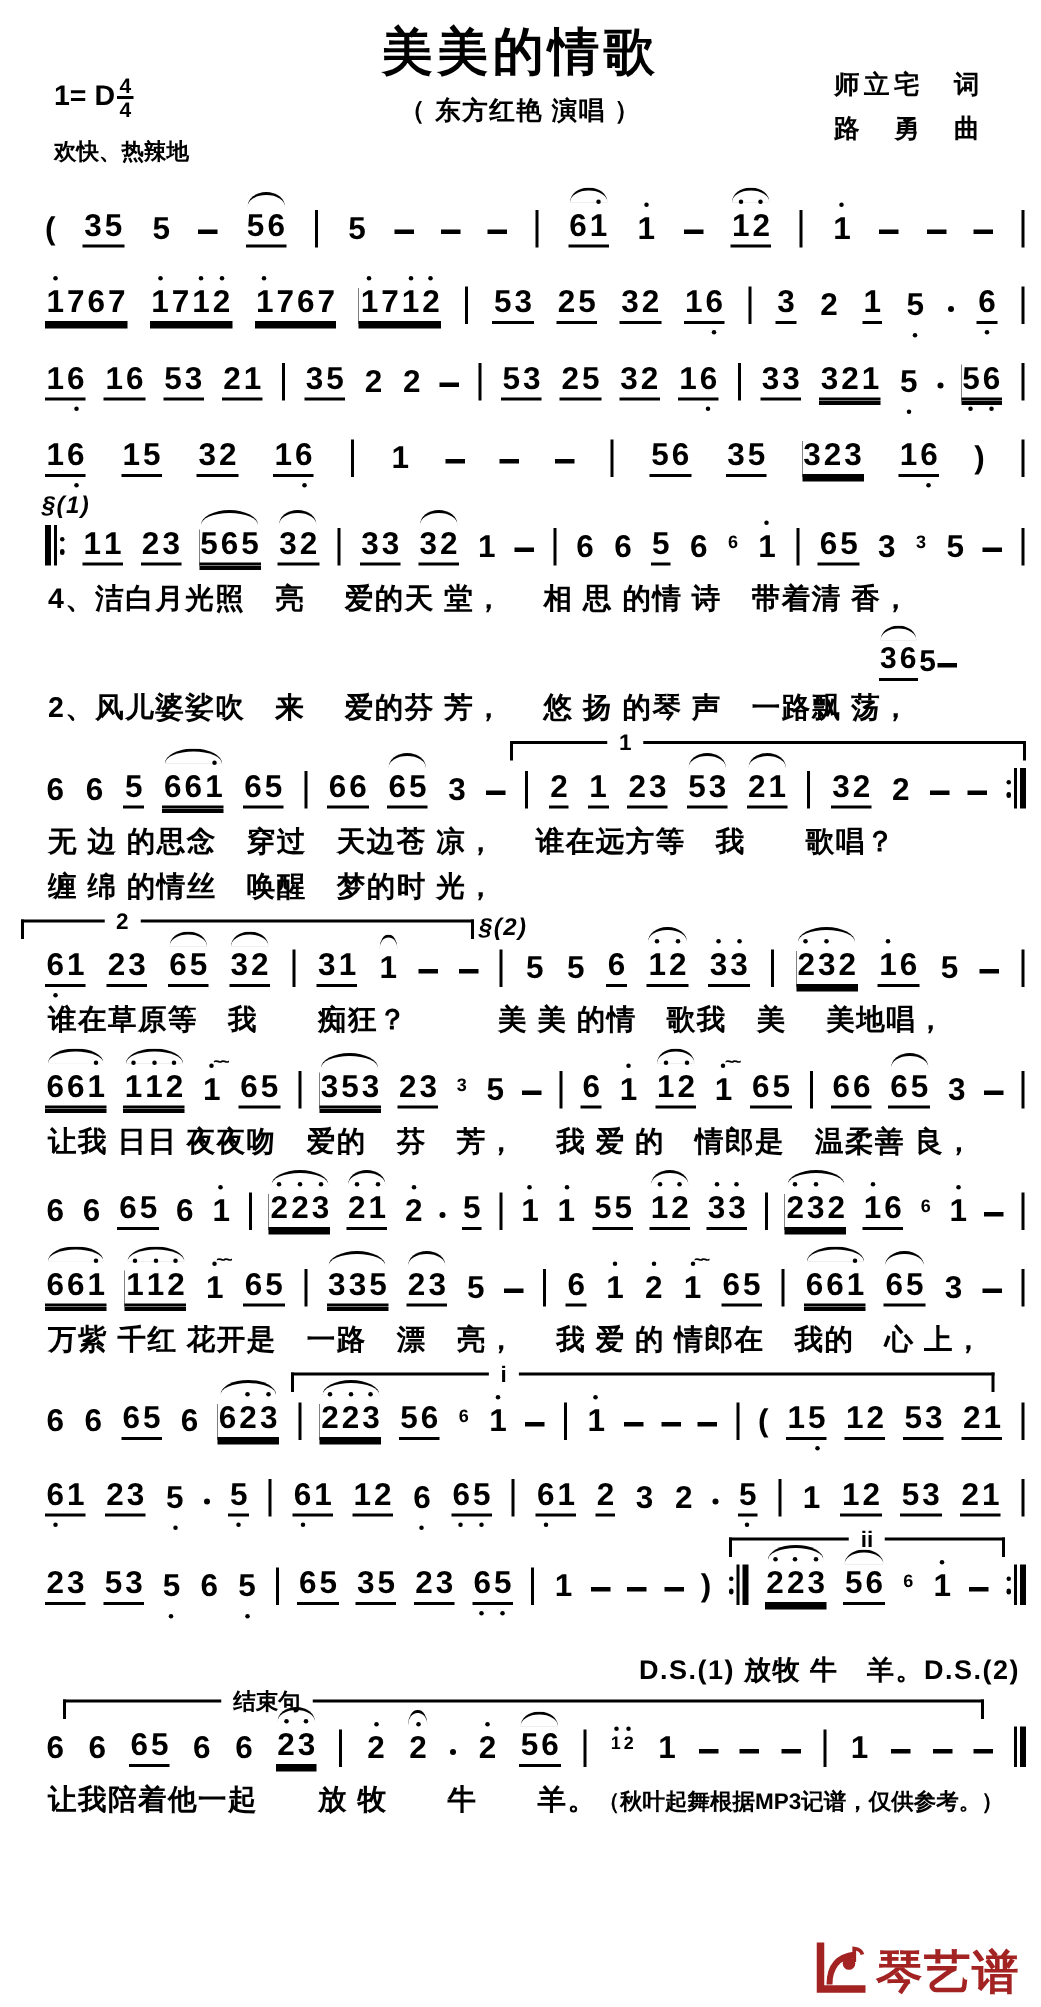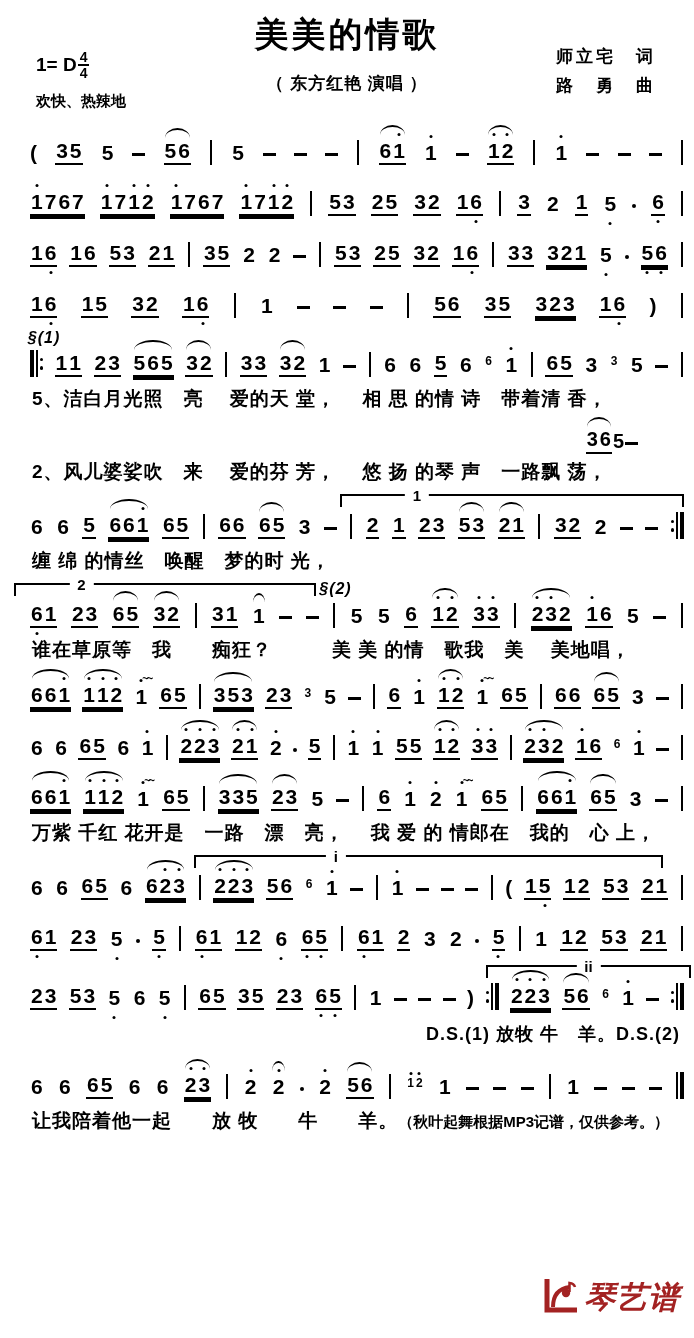--- a/index.html
+++ b/index.html
@@ -1,21 +1,21 @@
 <!DOCTYPE html>
 <html><head>
 <meta charset="utf-8">
 <style>
   html,body{margin:0;padding:0;background:#fff;}
   .sheet{width:694px;height:1338px;background:#ffffff;position:relative;overflow:hidden;
          font-family:"Liberation Sans",sans-serif;color:#000;}
   
   .hdr{position:relative;height:118px;}
   .title{ text-align:center;font-size:34px;font-weight:bold;letter-spacing:3px;padding-top:12px;}
-  .subtitle{text-align:center;font-size:17px;font-weight:bold;margin-top:14px;letter-spacing:1px;}
+  .subtitle{text-align:center;font-size:17px;font-weight:bold;margin-top:4px;letter-spacing:1px;}
   .credits{position:absolute;right:38px;top:42px;text-align:left;font-size:17px;font-weight:bold;line-height:29px;letter-spacing:3px;}
   .keyrow{position:absolute;left:36px;top:50px;font-size:19px;font-weight:bold;display:flex;align-items:center;gap:1px;}
   .frac{display:inline-flex;flex-direction:column;align-items:center;font-size:14px;line-height:14px;}
   .frac .top{border-bottom:2px solid #000;padding:0 2px;}
   .tempo{position:absolute;left:36px;top:92px;font-size:15px;font-weight:bold;}
   
   #score{position:relative;padding-top:6px;}
   .line-block{position:relative;margin-bottom:2px;}
   .notes-row{display:flex;align-items:flex-end;justify-content:space-between;
              padding:14px 10px 8px 30px;}
@@ -44,24 +44,24 @@
   .rdot{width:3.5px;height:3.5px;border-radius:50%;background:#000;}
   .volta{position:absolute;top:4px;height:11px;border-top:2px solid #000;
          border-left:2px solid #000;border-right:2px solid #000;}
   .volta-label{position:absolute;top:-10px;transform:translateX(-50%);background:#fff;
                padding:0 8px;font-weight:bold;font-size:15px;line-height:19px;white-space:nowrap;}
   .segno{position:absolute;top:1px;font-weight:bold;font-size:16px;font-style:italic;letter-spacing:1px;}
   .has-deco .notes-row{padding-top:22px;}
   .lyric-line{font-size:19px;font-weight:600;padding:1px 8px 3px 32px;letter-spacing:1px;white-space:pre;}
   .fragment-row{display:flex;align-items:flex-end;justify-content:flex-end;padding:12px 56px 4px 0;}
   .fragment-row .grp{font-size:20px;}
-  .ds-line{text-align:right;padding:4px 14px 2px 13px;font-size:18px;font-weight:600;letter-spacing:1px;}
+  .ds-line{text-align:right;padding:4px 14px 2px 13px;font-size:18px;font-weight:600;letter-spacing:1px;margin-top:19px;}
   .remark{font-size:15px;font-weight:bold;letter-spacing:0;}
   
-  .logo{position:absolute;right:14px;bottom:18px;display:flex;align-items:center;gap:2px;font-style:italic;}
+  .logo{position:absolute;right:14px;bottom:1px;display:flex;align-items:center;gap:2px;}
   .logo-text{font-size:31px;font-weight:bold;letter-spacing:1px;}
 </style>
 </head>
 <body>
 
 <div class="sheet">
   <div class="hdr">
     <div class="title">美美的情歌</div>
     <div class="subtitle">（ 东方红艳  演唱 ）</div>
     <div class="credits">
@@ -378,21 +378,21 @@
           </span>
           <span class="grp grace">
             <span class="ch">3</span>
           </span>
           <span class="grp">
             <span class="ch">5</span>
           </span>
           <span class="dash"></span>
           <span class="bar"></span>
         </div>
-        <div class="lyric-line">5、洁白月光照　亮　 爱的天 堂，　 相 思 的情 诗　带着清 香，</div>
+        <div class="lyric-line">4、洁白月光照　亮　 爱的天 堂，　 相 思 的情 诗　带着清 香，</div>
         <div class="fragment-row">
           <span class="grp u1">
             <span class="ch">3</span>
             <span class="ch">6</span>
             <span class="arc"></span>
           </span>
           <span class="grp">
             <span class="ch">5</span>
           </span>
           <span class="dash"></span>
@@ -470,20 +470,21 @@
           <span class="dash"></span>
           <span class="rep">
             <span class="rdots">
               <span class="rdot"></span>
               <span class="rdot"></span>
             </span>
             <span class="rthin"></span>
             <span class="rthick"></span>
           </span>
         </div>
+        <div class="lyric-line">无 边 的思念　穿过　天边苍 凉，　 谁在远方等　我　　歌唱？</div>
         <div class="lyric-line">缠 绵 的情丝　唤醒　梦的时 光，</div>
       </div>
       <div class="line-block has-deco">
         <div class="volta" style="left: 2%; width: 43%;">
           <span class="volta-label" style="left: 22%;">2</span>
         </div>
         <div class="segno" style="left: 46%;">§(2)</div>
         <div class="notes-row">
           <span class="grp u1">
             <span class="ch db">6</span>
@@ -621,20 +622,21 @@
             <span class="ch">6</span>
             <span class="ch">5</span>
             <span class="arc"></span>
           </span>
           <span class="grp">
             <span class="ch">3</span>
           </span>
           <span class="dash"></span>
           <span class="bar"></span>
         </div>
+        <div class="lyric-line">让我 日日 夜夜吻　爱的　芬　芳，　 我 爱 的　情郎是　温柔善 良，</div>
       </div>
       <div class="line-block">
         <div class="notes-row">
           <span class="grp">
             <span class="ch">6</span>
           </span>
           <span class="grp">
             <span class="ch">6</span>
           </span>
           <span class="grp u1">
@@ -917,21 +919,21 @@
             <span class="ch">3</span>
           </span>
           <span class="grp u1">
             <span class="ch">2</span>
             <span class="ch">1</span>
           </span>
           <span class="bar"></span>
         </div>
       </div>
       <div class="line-block has-deco">
-        <div class="volta" style="left: 70%; width: 26%; padding-left: 21px;">
+        <div class="volta" style="left: 70%; width: 26%;">
           <span class="volta-label" style="left: 50%;">ii</span>
         </div>
         <div class="notes-row">
           <span class="grp u1">
             <span class="ch">2</span>
             <span class="ch">3</span>
           </span>
           <span class="grp u1">
             <span class="ch">5</span>
             <span class="ch">3</span>
@@ -1001,20 +1003,23 @@
               <span class="rdot"></span>
               <span class="rdot"></span>
             </span>
             <span class="rthin"></span>
             <span class="rthick"></span>
           </span>
         </div>
         <div class="ds-line">D.S.(1) 放牧 牛　羊。D.S.(2)</div>
       </div>
       <div class="line-block has-deco">
+        <div class="volta" style="left: 6%; width: 88%;">
+          <span class="volta-label" style="left: 22%;">结束句</span>
+        </div>
         <div class="notes-row">
           <span class="grp">
             <span class="ch">6</span>
           </span>
           <span class="grp">
             <span class="ch">6</span>
           </span>
           <span class="grp u1">
             <span class="ch">6</span>
             <span class="ch">5</span>

